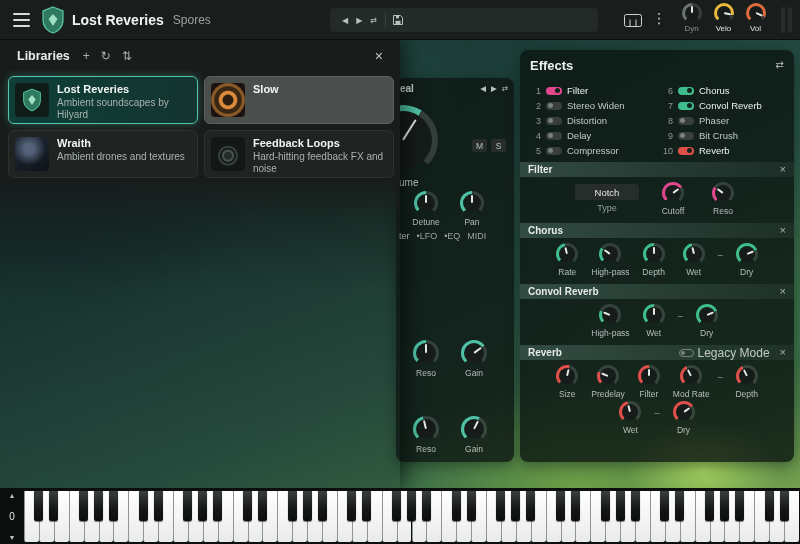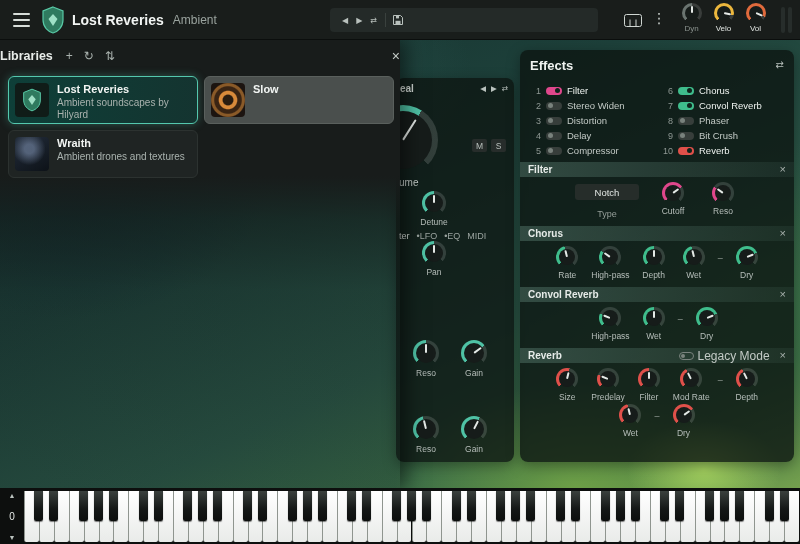--- a/index.html
+++ b/index.html
@@ -56,21 +56,21 @@
   .macro-knobs .knob-label { font-size:8px; margin-top:1px; color:#e0e5e2; }
   .macro-knobs .knob-unit:first-child .knob-label { color:#8b938f; }
   .meter { position:absolute; right:8px; top:7px; display:flex; gap:3px; }
   .meter i { width:4px; height:26px; background:#272d2b; border-radius:2px; }
 
   
   .lib-popup { position:absolute; left:0; top:40px; width:400px; height:448px; z-index:40;
     background:linear-gradient(180deg, #181c1b 0px, #181c1b 136px,
       rgba(18,23,21,.55) 180px, rgba(16,21,20,.26) 250px, rgba(14,19,18,.16) 100%);
     box-shadow:6px 0 18px rgba(0,0,0,.5); }
-  .lib-head { display:flex; align-items:center; height:32px; padding:0 0; gap:11px; }
+  .lib-head { display:flex; align-items:center; height:32px; padding:0 17px; gap:11px; }
   .lib-title { font-size:12.5px; font-weight:bold; color:#e8ece9; margin-right:2px; }
   .lib-icon { font-size:12px; color:#aab3af; cursor:pointer; }
   .lib-close { margin-left:auto; font-size:14px; color:#c6cdc9; cursor:pointer; }
   .lib-cards { position:absolute; left:8px; top:36px; width:386px;
     display:grid; grid-template-columns:1fr 1fr; gap:6px; }
   .lib-card { display:flex; gap:8px; padding:6px; height:48px; border-radius:6px;
     background:#1f2423; border:1px solid #2c3230; cursor:pointer; overflow:hidden; }
   .lib-card.hover { background:#4a4f4d; border-color:#5a605d; }
   .lib-card.selected { background:linear-gradient(90deg,#0e3f38,#143430);
     border-color:#54c8ae; box-shadow:0 0 8px rgba(84,200,174,.35); }
@@ -95,21 +95,21 @@
     font-size:10px; color:#cfd6d2; }
   .mp-title { font-weight:bold; }
   .mp-icons { margin-left:auto; display:flex; gap:5px; font-size:7.5px; color:#b9c1bd; }
   .mp-icons span { cursor:pointer; }
   .big-knob { position:absolute; left:-28px; top:27px; width:70px; height:70px; }
   .ms { position:absolute; right:8px; top:61px; display:flex; gap:4px; }
   .ms-btn { width:15px; height:13px; background:#272d2b; border-radius:2px; font-size:8.5px;
     color:#b9c1bd; display:flex; align-items:center; justify-content:center; cursor:pointer; }
   .mp-vol-label { position:absolute; left:3px; top:99px; font-size:10px; color:#c6cdc9; }
   .mp-row { position:absolute; display:flex; }
-  .mp-row1 { left:22px; top:113px; gap:14px;flex-direction:column; }
+  .mp-row1 { left:14px; top:113px; gap:14px; }
   .mp-row2 { left:14px; top:262px; gap:16px; }
   .mp-row3 { left:14px; top:338px; gap:16px; }
   .mp-tabs { position:absolute; left:3px; top:153px; display:flex; gap:7px; font-size:9px; color:#9aa39f; }
   .mp-tab { cursor:pointer; }
   .mp-tab:first-child { color:#d7ddd9; }
 
   
   .fx-panel { position:absolute; left:520px; top:50px; width:274px; height:412px;
     background:rgba(13,21,18,.8); border-radius:8px; z-index:10;
     box-shadow:0 4px 14px rgba(0,0,0,.35); }
@@ -139,21 +139,21 @@
   .mini-toggle::after { content:""; position:absolute; left:1.5px; top:1px; width:4px; height:4px;
     border-radius:50%; background:#7a837e; }
   .fx-sec-body { display:flex; flex-direction:column; align-items:center; padding:5px 8px 4px; }
   .fx-row { display:flex; align-items:flex-start; justify-content:center; gap:8px; }
   .fx-row + .fx-row { margin-top:2px; }
   .fx-section[data-name="fx-section-filter"] .fx-row { gap:18px; }
   .fx-dash { font-size:9px; color:#98a19c; margin-top:7px; }
   .dd { margin-top:2px; }
   .dd-value { min-width:64px; height:16px; background:#262d2a; border-radius:3px; font-size:9.5px;
     color:#e2e7e4; display:flex; align-items:center; justify-content:center; padding:0 6px; cursor:pointer; }
-  .dd-label { font-size:9px; color:#959e99; text-align:center; margin-top:9px; }
+  .dd-label { font-size:9px; color:#959e99; text-align:center; margin-top:3px; }
 
   
   .kbd { position:absolute; left:0; top:488px; width:800px; height:56px; background:#0d0f0e;
     display:flex; z-index:46; }
   .kbd-ctrl { width:24px; display:flex; flex-direction:column; align-items:center;
     justify-content:space-between; padding:4px 0 3px; }
   .oct-btn { font-size:7px; color:#b9c1bd; cursor:pointer; line-height:1; }
   .oct-val { font-size:10px; color:#e3e8e5; }
   .piano { flex:1; position:relative; margin:3px 1px 2px 0; background:#0a0c0b; overflow:hidden; }
   .wkey { position:absolute; top:0; bottom:0; background:linear-gradient(#ffffff,#e9ebe9);
@@ -430,38 +430,45 @@
             <div class="card-name" data-name="library-name">Slow</div>
           </div>
         </div>
         <div class="lib-card normal" data-name="library-card-wraith">
           <div class="card-art art-wraith" data-name="wraith-artwork-icon"></div>
           <div class="card-text" data-name="card-text">
             <div class="card-name" data-name="library-name">Wraith</div>
             <div class="card-desc" data-name="library-description">Ambient drones and textures</div>
           </div>
         </div>
+        <div class="lib-card normal" data-name="library-card-feedback-loops">
+          <div class="card-art art-rings" data-name="rings-artwork-icon"></div>
+          <div class="card-text" data-name="card-text">
+            <div class="card-name" data-name="library-name">Feedback Loops</div>
+            <div class="card-desc" data-name="library-description">Hard-hitting feedback FX and noise</div>
+          </div>
+        </div>
       </div>
   </div>
 
   <div class="topbar" data-name="topbar">
     <div class="hamburger" data-name="menu-button">
         <i></i>
         <i></i>
         <i></i>
       </div>
     <div class="logo" data-name="mirage-logo-icon">
       <svg viewBox="0 0 24 28">
           <path d="M12 1 L22 5 V14 C22 21 17 25.5 12 27 C7 25.5 2 21 2 14 V5 Z" fill="#2f7a5f" stroke="#58c9a6" stroke-width="1.2"></path>
           <path d="M12 8 L16.5 13 L12 20 L7.5 13 Z" fill="#9fe0c6"></path>
         </svg>
     </div>
     <div class="titlewrap" data-name="title-group">
       <span class="app-title" data-name="instrument-title">Lost Reveries</span>
-      <span class="app-subtitle" data-name="app-name">Ambient</span>
+      <span class="app-subtitle" data-name="app-name">Spores</span>
     </div>
     <div class="preset-bar" data-name="preset-bar">
       <span class="pb-icon" data-name="preset-prev-button">◀</span>
       <span class="pb-icon" data-name="preset-next-button">▶</span>
       <span class="pb-icon" data-name="preset-shuffle-button">⇄</span>
       <span class="pb-div" data-name="divider"></span>
       <span class="pb-save" data-name="preset-save-button">
         <svg width="12" height="12" viewBox="0 0 12 12">
             <path d="M1.5 1.5 h7 l2 2 v7 h-9 z" fill="none" stroke="#b9c1bd"></path>
             <rect x="3.5" y="6.8" width="5" height="3.2" fill="#b9c1bd"></rect>

